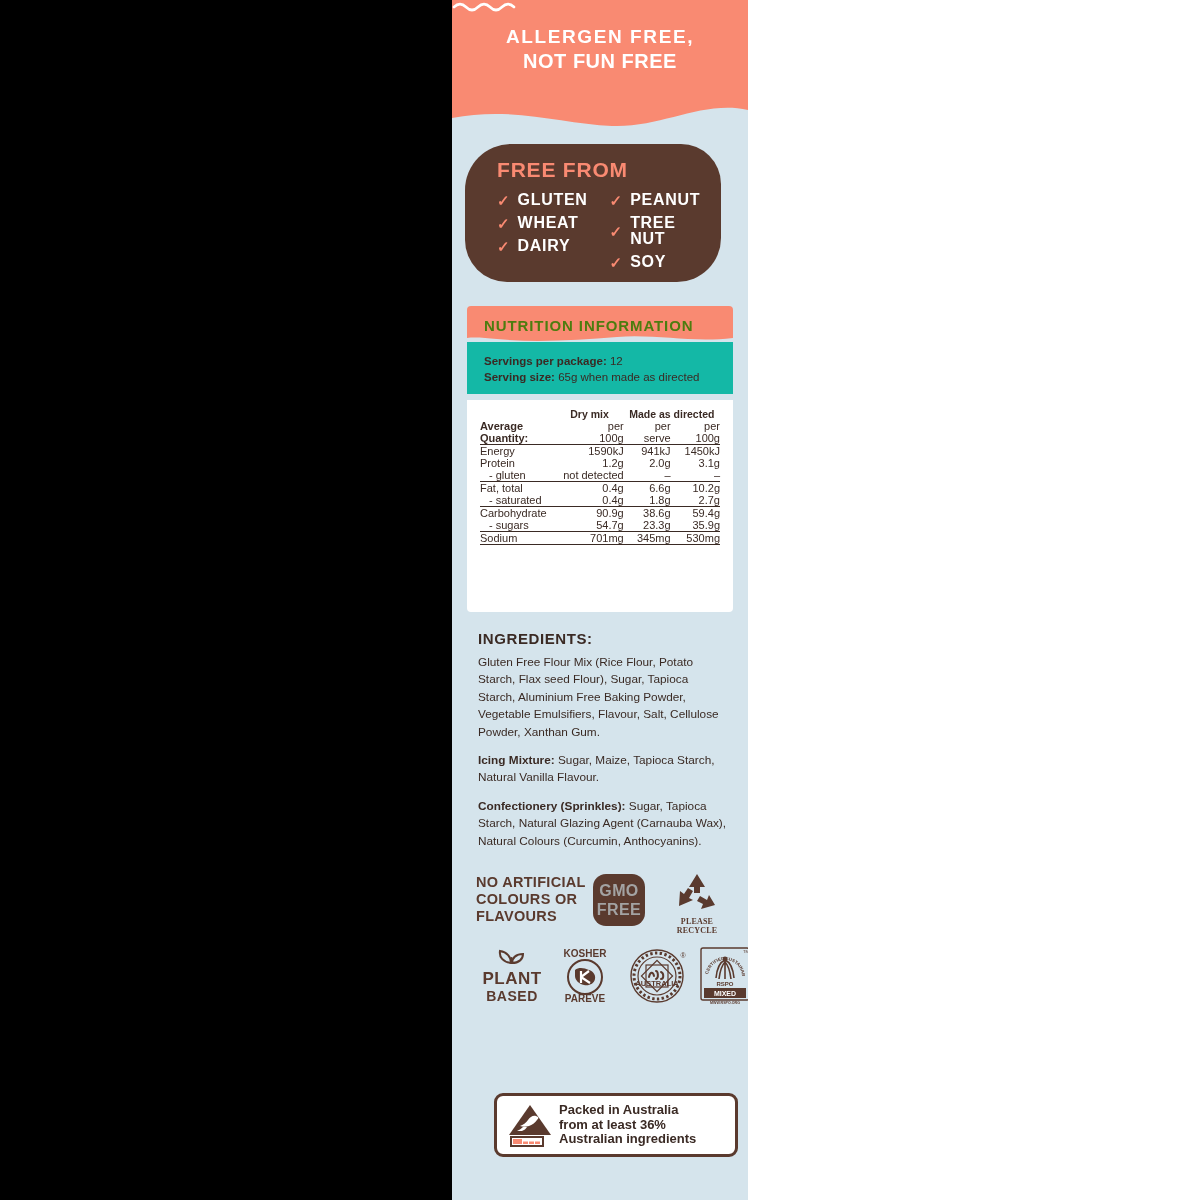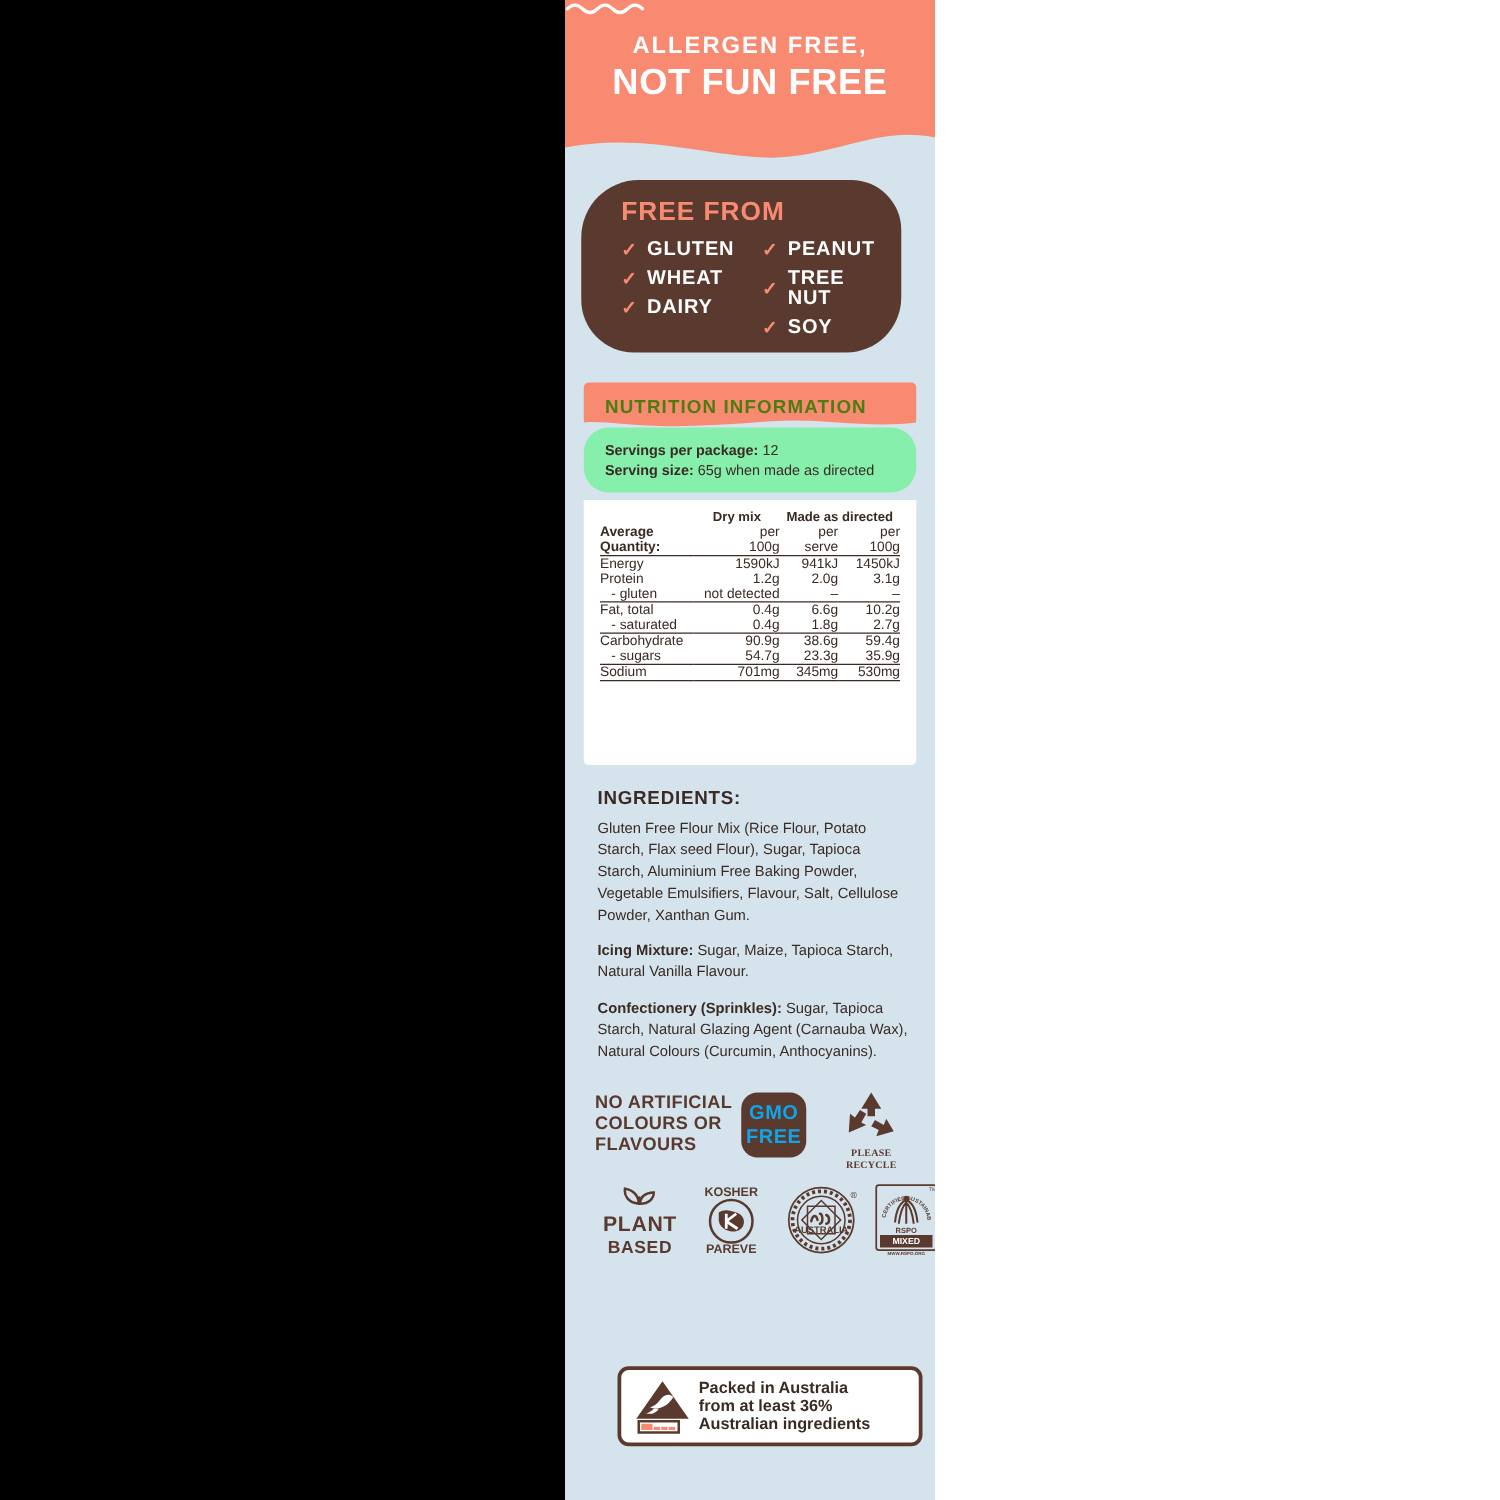--- a/index.html
+++ b/index.html
@@ -22,21 +22,21 @@
 
   
   .coral-header{position:absolute;left:0;top:0;width:296px;height:134px;}
   .coral-header svg{position:absolute;left:0;top:0;}
   .hdr-text{position:absolute;left:0;top:0;width:296px;text-align:center;}
   .hdr-line1{
     margin-top:26px;color:#ffffff;font-size:19px;font-weight:700;
     letter-spacing:1.6px;
   }
   .hdr-line2{
-    margin-top:2px;color:#ffffff;font-size:29px;font-weight:700;
+    margin-top:2px;color:#ffffff;font-size:20px;font-weight:700;
     letter-spacing:0.5px;
   }
   .squiggle{position:absolute;left:114px;top:96px;}
 
   
   .freefrom{position:absolute;left:13px;top:144px;width:256px;height:138px;}
   .blob{
     position:absolute;left:0;top:0;width:256px;height:138px;
     background:#5a3a2e;border-radius:46px 40px 44px 42px;
   }
@@ -58,21 +58,21 @@
     position:absolute;left:0;top:0;width:266px;height:30px;background:#f98a72;
     border-radius:4px 4px 0 0;
   }
   .nutri-banner .title{
     position:absolute;left:17px;top:11px;color:#4d7c0f;font-size:15px;
     font-weight:700;letter-spacing:0.9px;
   }
   .nutri-banner svg{position:absolute;left:0;top:26px;}
 
   .serving-card{
-    position:absolute;left:15px;top:342px;width:266px;height:52px;background:#86efac;border-radius:20px;
+    position:absolute;left:15px;top:342px;width:266px;height:52px;background:#14b8a6;
   }
   .serving-card .ln{
     position:absolute;left:17px;color:#3a2a24;font-size:11.5px;
   }
   .serving-card .ln b{font-weight:700;}
   .ln1{top:13px;}
   .ln2{top:29px;}
 
   .table-card{
     position:absolute;left:15px;top:400px;width:266px;height:212px;background:#fff;
@@ -99,21 +99,21 @@
   .ing-p b{font-weight:700;}
 
   
   .badges1{position:absolute;left:24px;top:870px;width:254px;height:66px;}
   .noartif{
     position:absolute;left:0;top:4px;color:#5a3a2e;font-size:14.5px;
     font-weight:700;line-height:17px;letter-spacing:0.3px;
   }
   .gmo{
     position:absolute;left:117px;top:4px;width:52px;height:52px;background:#5a3a2e;
-    border-radius:13px;color:#0ea5e9;text-align:center;font-weight:700;
+    border-radius:13px;color:#a3a3a3;text-align:center;font-weight:700;
     font-size:16px;line-height:19px;padding-top:7px;box-sizing:border-box;
     letter-spacing:0.4px;
   }
   .recycle{position:absolute;left:188px;top:2px;width:66px;text-align:center;font-family:Liberation Serif, serif;}
   .recycle .rtxt{color:#5a3a2e;font-size:8px;font-weight:700;letter-spacing:0.2px;margin-top:1px;}
 
   .badges2{position:absolute;left:24px;top:946px;width:254px;height:64px;}
   .plantbased{position:absolute;left:0;top:2px;width:72px;text-align:center;color:#5a3a2e;}
   .pb1{font-size:17px;font-weight:700;letter-spacing:0.5px;line-height:18px;margin-top:2px;}
   .pb2{font-size:14px;font-weight:700;letter-spacing:0.5px;line-height:16px;}

